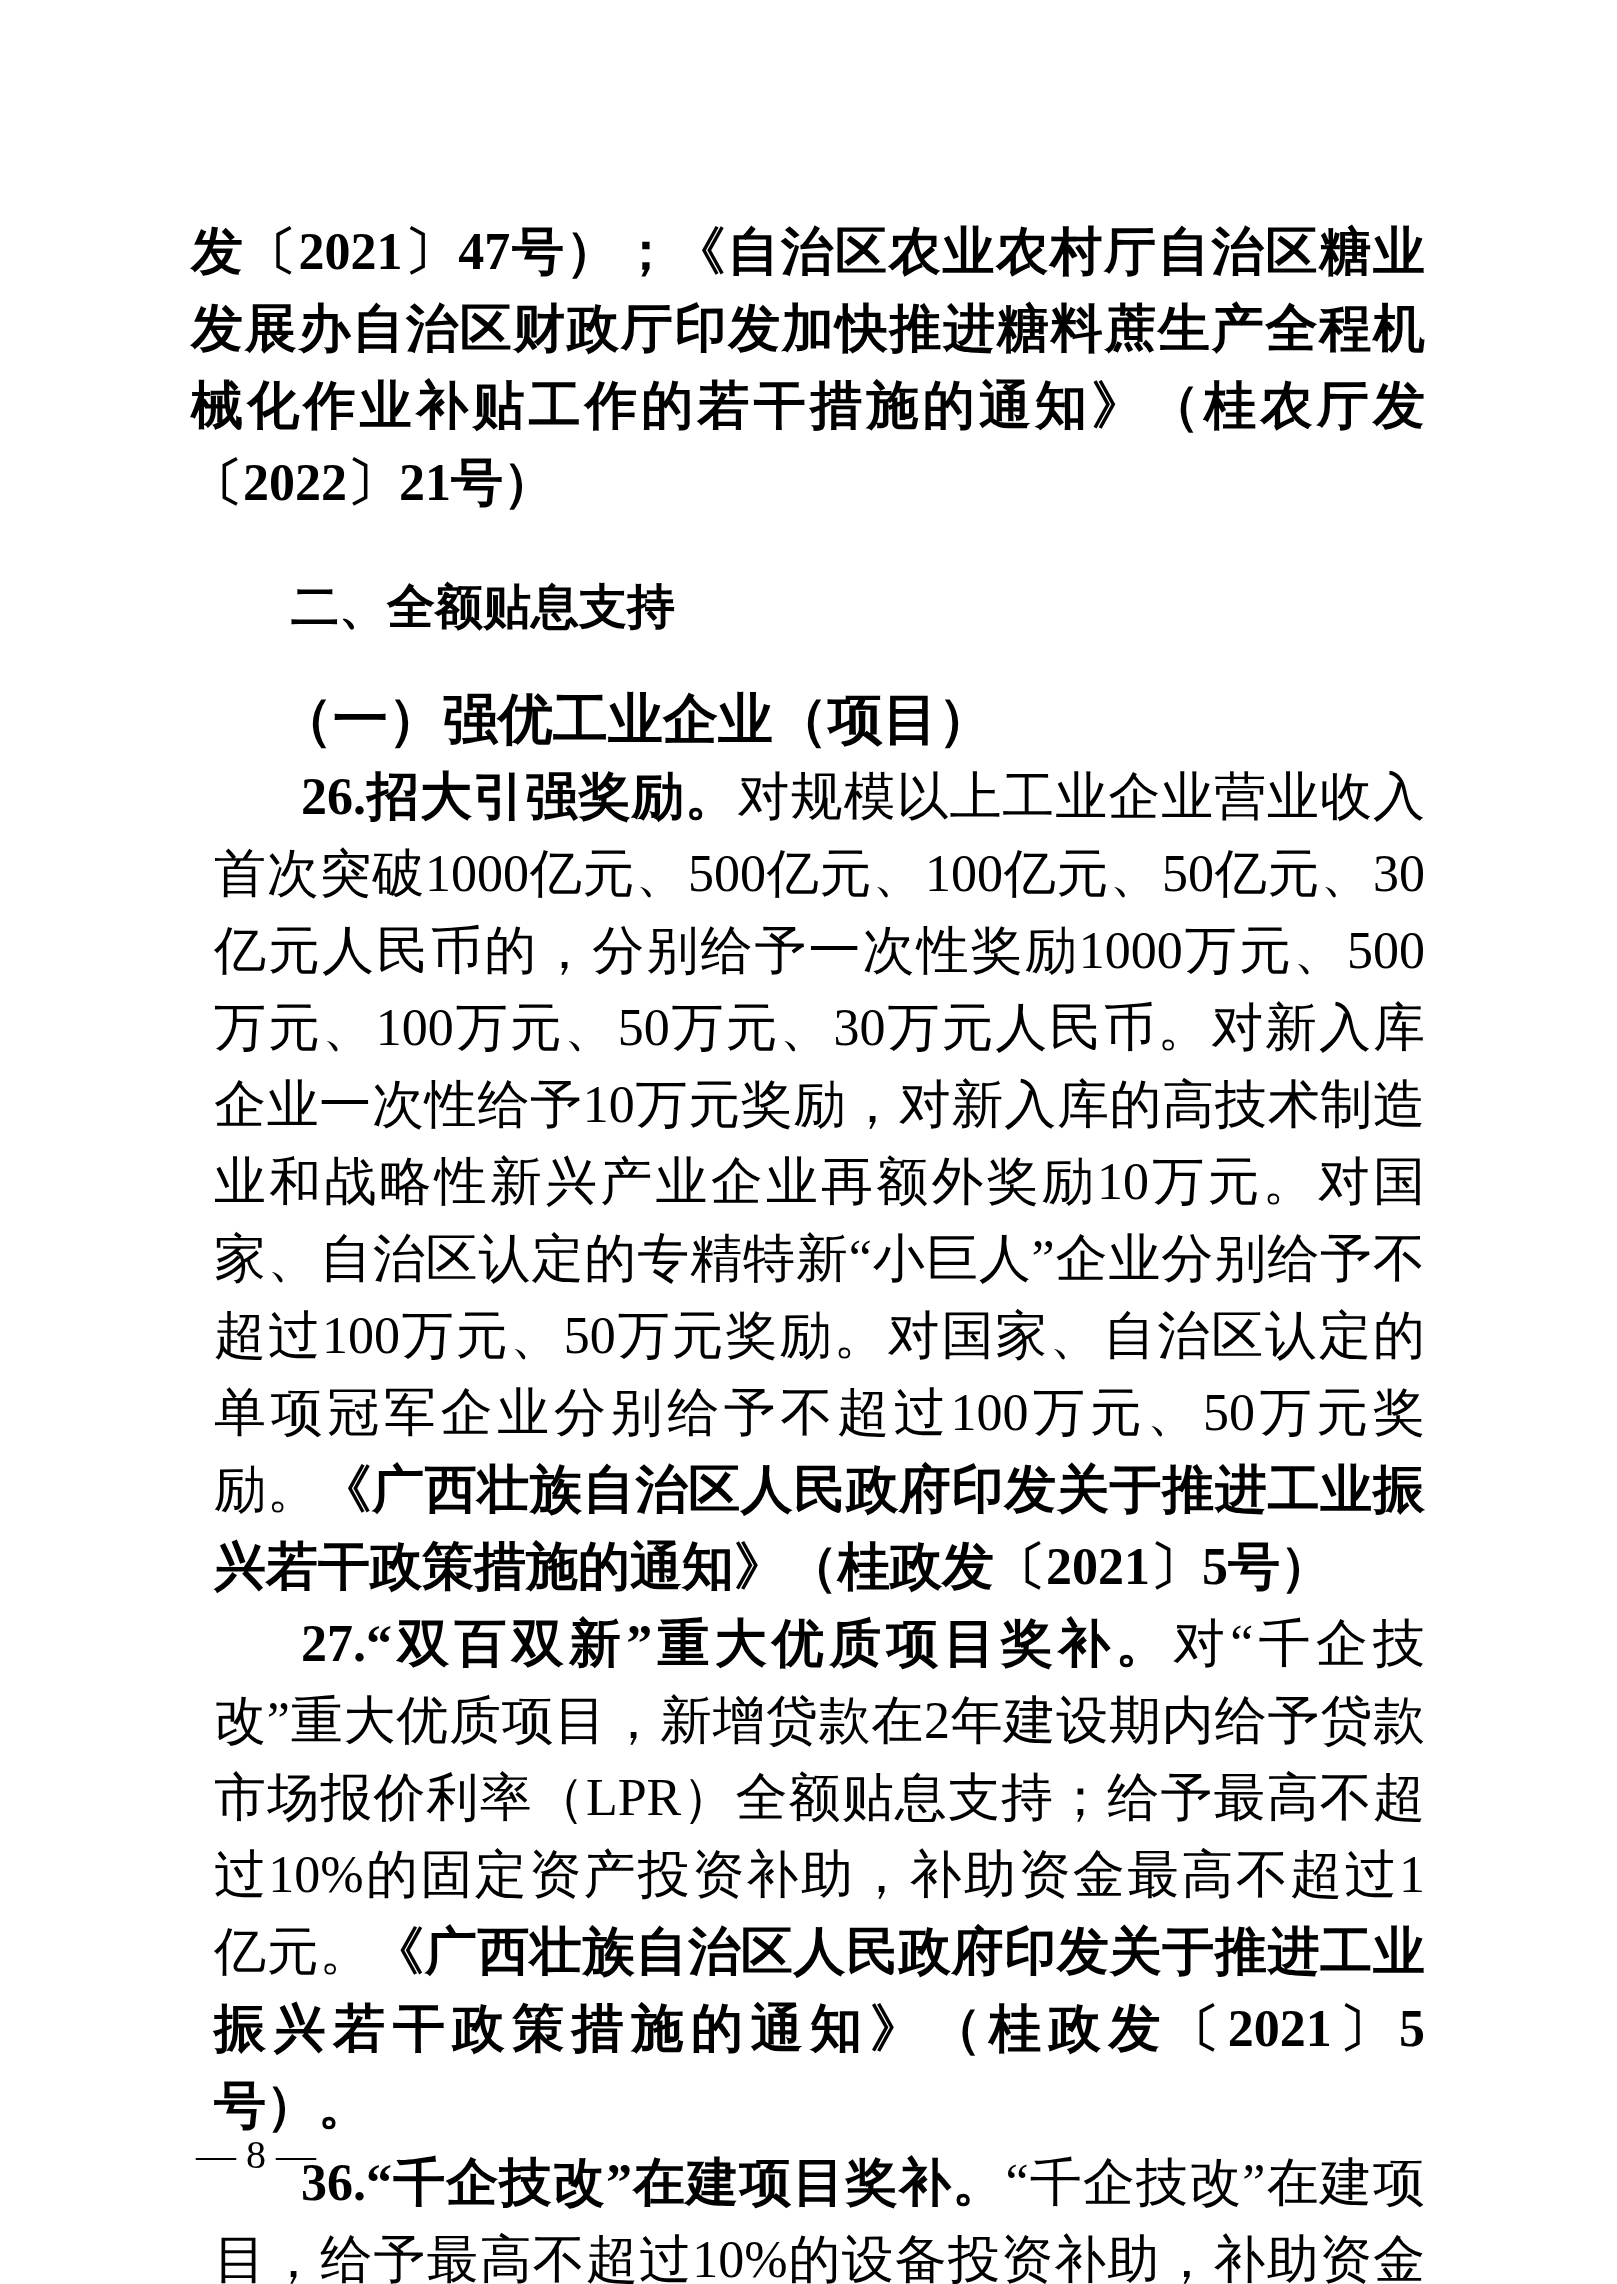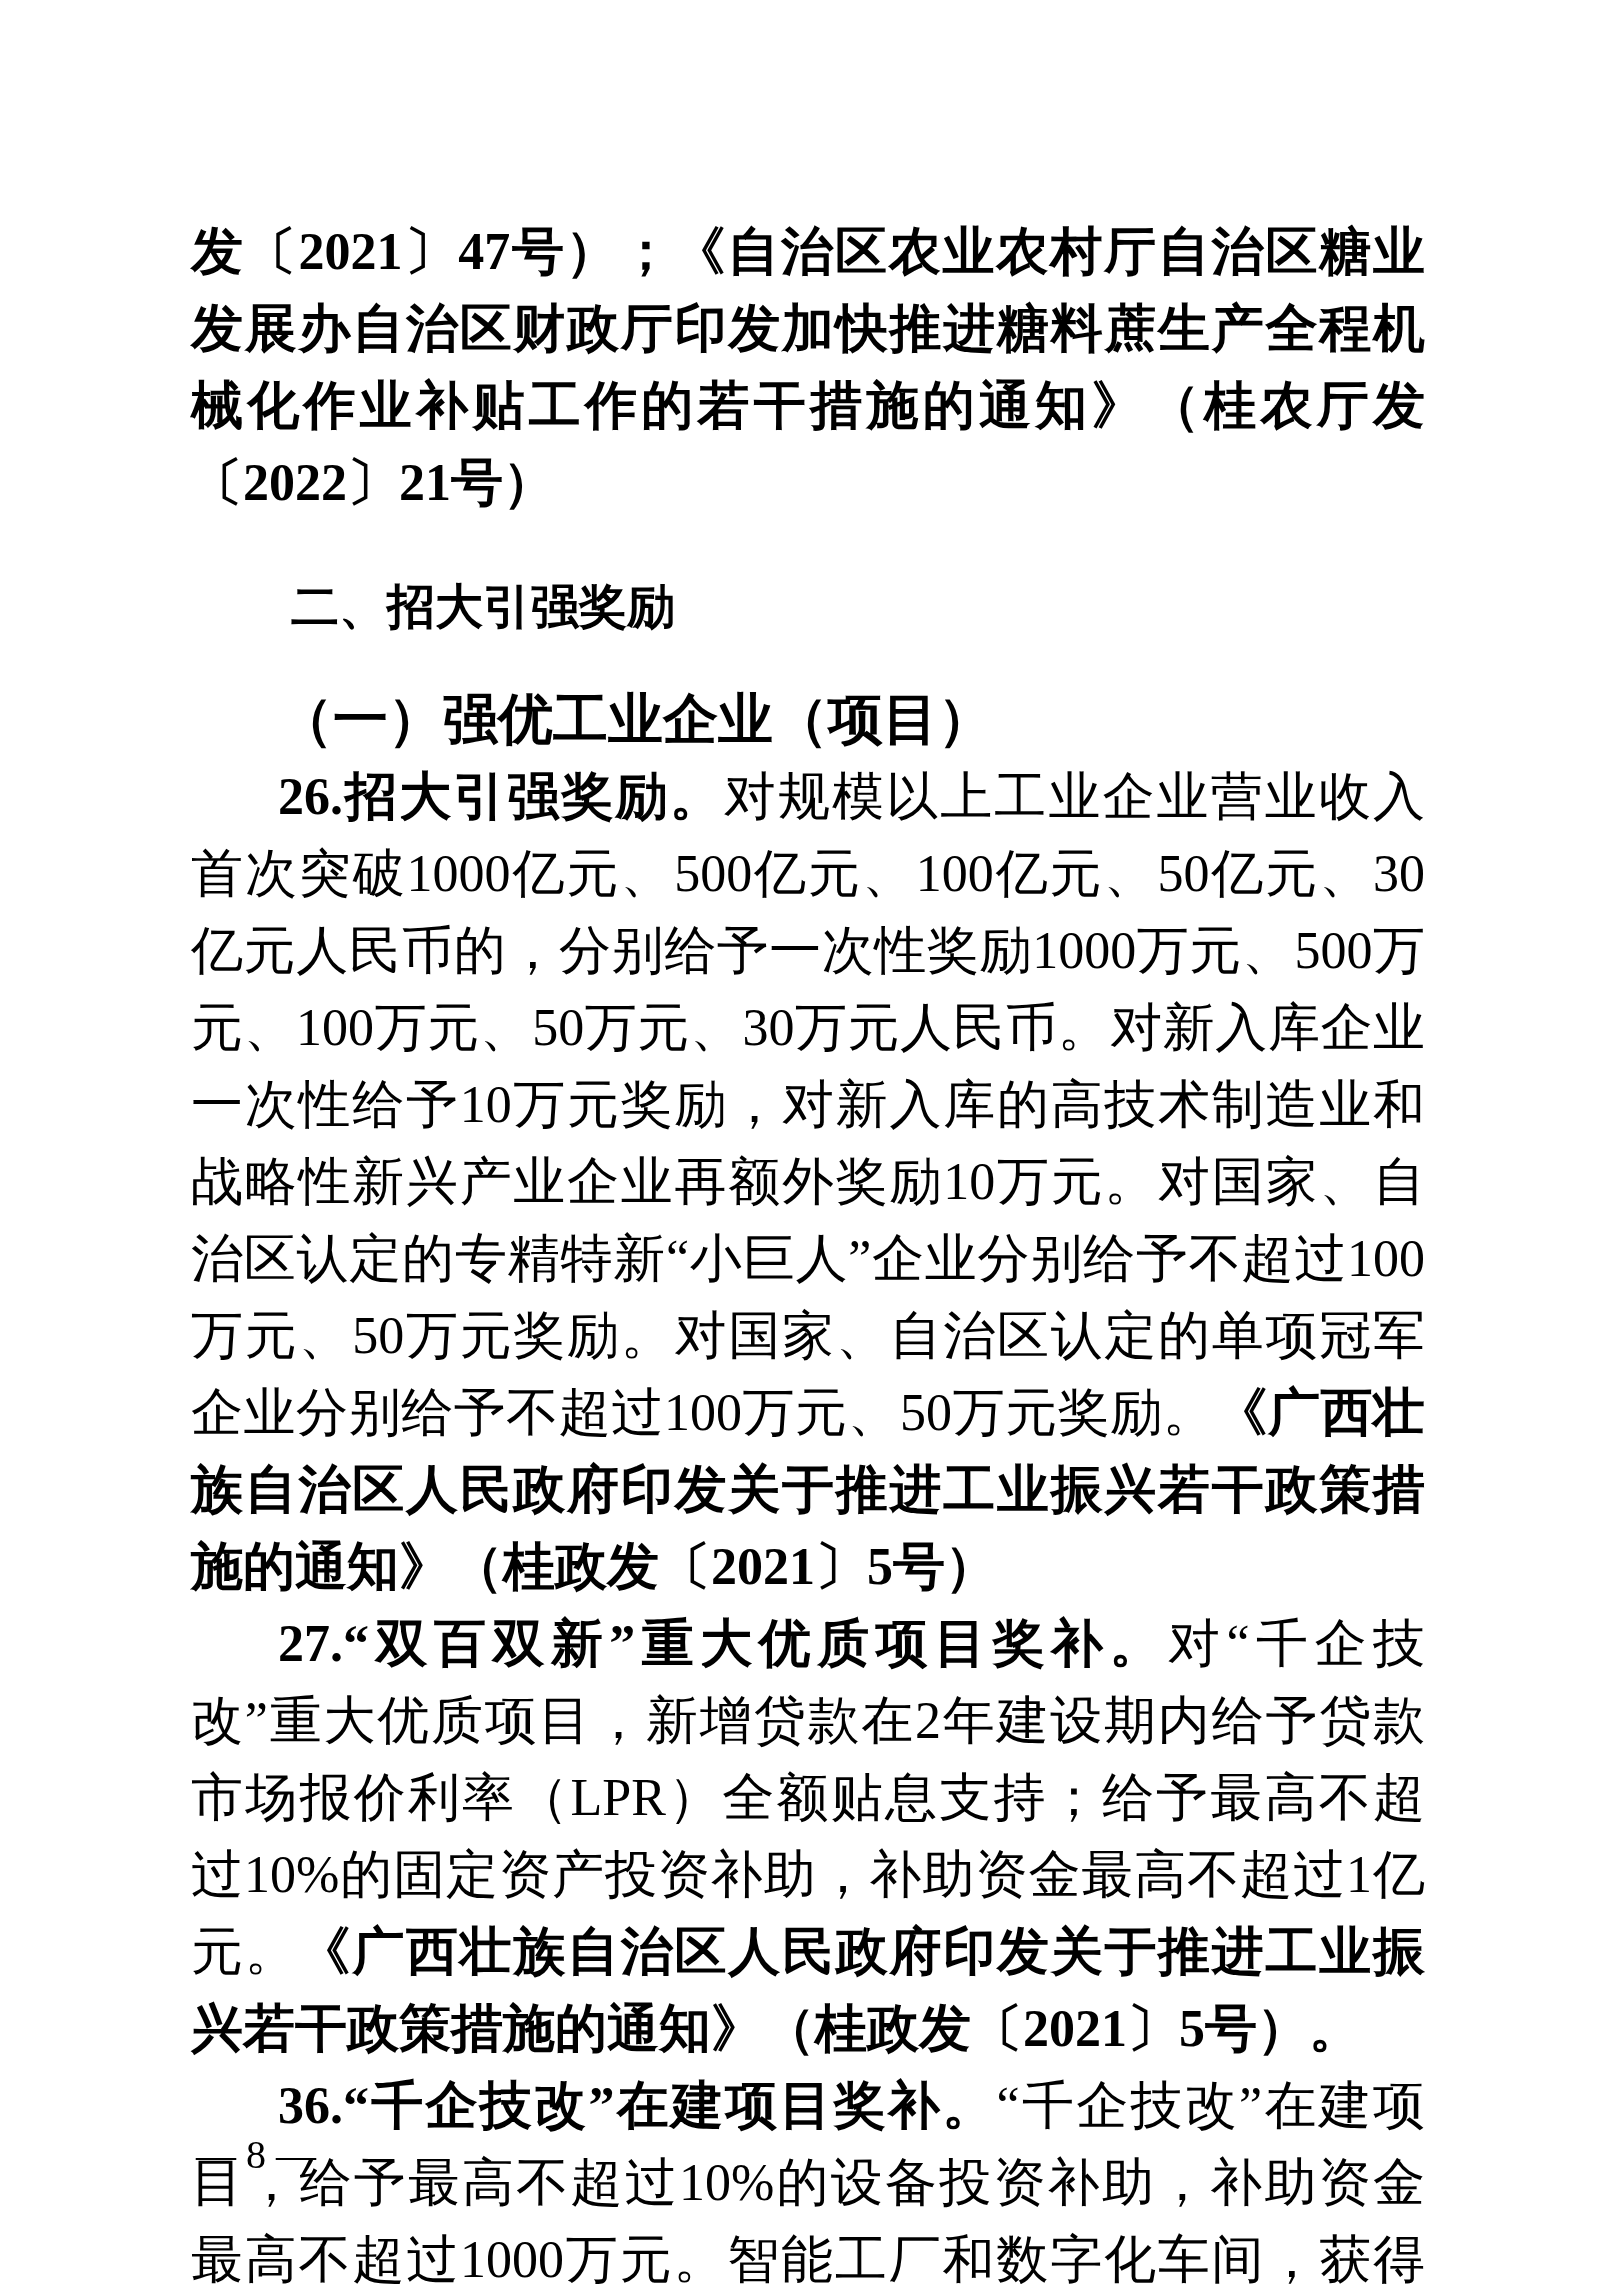--- a/index.html
+++ b/index.html
@@ -23,20 +23,21 @@
   }
   .para {
     font-size: 52px;
     line-height: 77px;
     text-align: justify;
     text-justify: inter-ideograph;
     margin: 0;
   }
   .para.indent {
     text-indent: 87px;
+    margin-left: 23px;
   }
   .bold {
     font-weight: bold;
   }
   .section-heading {
     font-family: "Liberation Sans", "DejaVu Sans", sans-serif;
     font-size: 48px;
     font-weight: bold;
     line-height: 77px;
     margin: 47px 0 36px 0;
@@ -57,21 +58,21 @@
     line-height: 48px;
   }
 </style>
 </head>
 <body>
 
 <div class="content">
 
   <p class="para"><span class="bold">发〔2021〕47号）；《自治区农业农村厅自治区糖业发展办自治区财政厅印发加快推进糖料蔗生产全程机械化作业补贴工作的若干措施的通知》（桂农厅发〔2022〕21号）</span></p>
 
-  <h1 class="section-heading">二、招大引强奖励</h1>
+  <h1 class="section-heading">二、全额贴息支持</h1>
 
   <h2 class="subsection-heading">（一）强优工业企业（项目）</h2>
 
   <p class="para indent"><span class="bold">26.招大引强奖励。</span><span>对规模以上工业企业营业收入首次突破1000亿元、500亿元、100亿元、50亿元、30亿元人民币的，分别给予一次性奖励1000万元、500万元、100万元、50万元、30万元人民币。对新入库企业一次性给予10万元奖励，对新入库的高技术制造业和战略性新兴产业企业再额外奖励10万元。对国家、自治区认定的专精特新“小巨人”企业分别给予不超过100万元、50万元奖励。对国家、自治区认定的单项冠军企业分别给予不超过100万元、50万元奖励。</span><span class="bold">《广西壮族自治区人民政府印发关于推进工业振兴若干政策措施的通知》（桂政发〔2021〕5号）</span></p>
 
   <p class="para indent"><span class="bold">27.“双百双新”重大优质项目奖补。</span><span>对“千企技改”重大优质项目，新增贷款在2年建设期内给予贷款市场报价利率（LPR）全额贴息支持；给予最高不超过10%的固定资产投资补助，补助资金最高不超过1亿元。</span><span class="bold">《广西壮族自治区人民政府印发关于推进工业振兴若干政策措施的通知》（桂政发〔2021〕5号）。</span></p>
 
   <p class="para indent"><span class="bold">36.“千企技改”在建项目奖补。</span><span>“千企技改”在建项目，给予最高不超过10%的设备投资补助，补助资金最高不超过1000万元。智能工厂和数字化车间，获得自治区认定的，分别给予企</span></p>
 
 </div>

